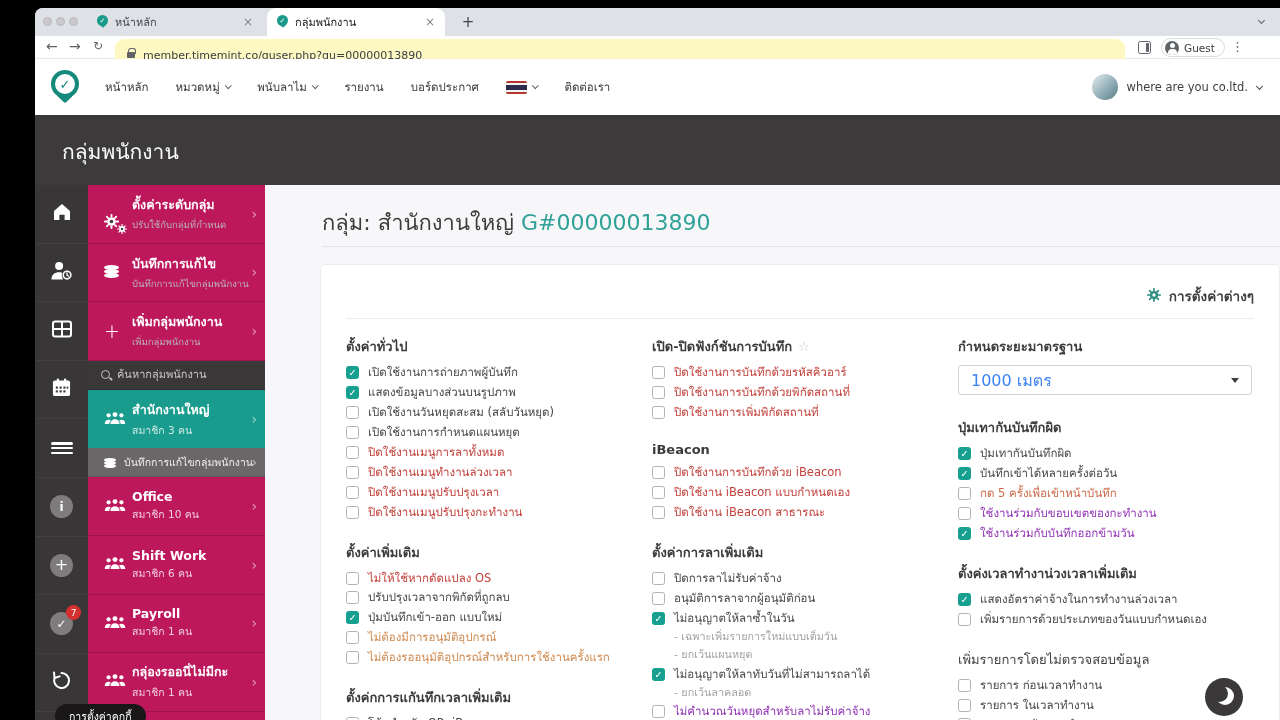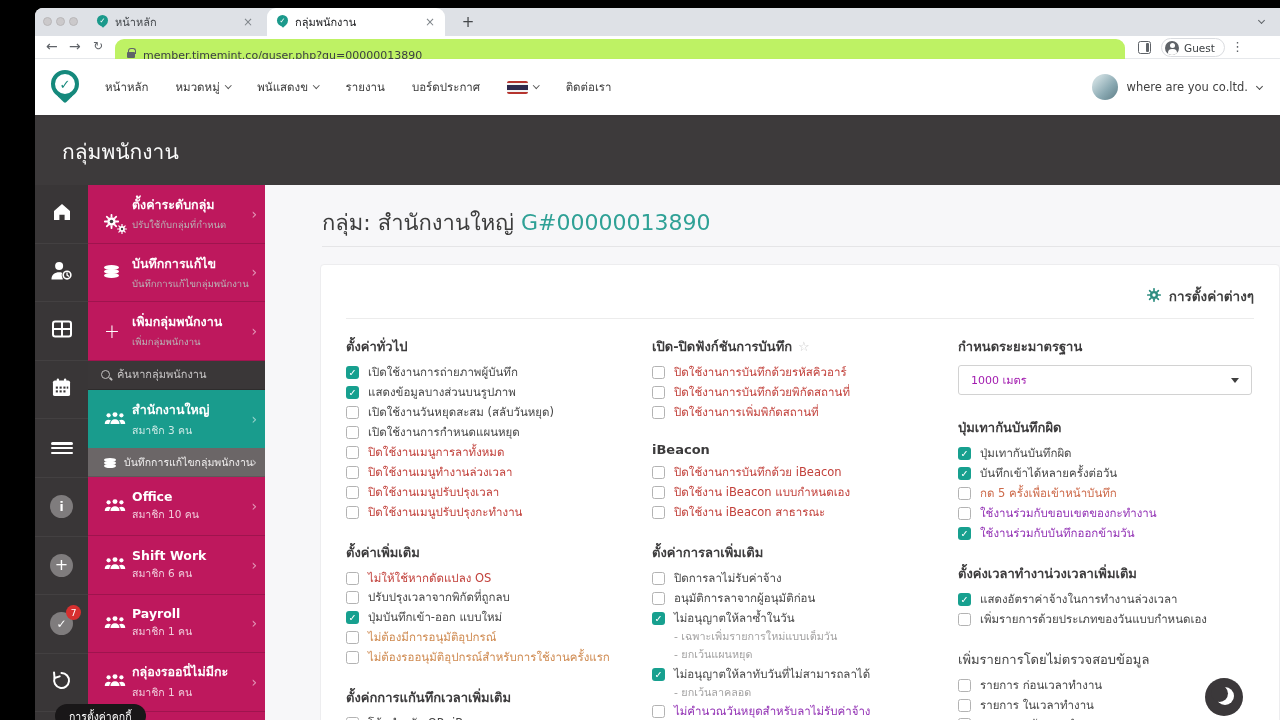--- a/index.html
+++ b/index.html
@@ -29,21 +29,21 @@
     border-bottom:1.4px solid currentColor; transform:rotate(45deg); }
   #strip-chev { position:absolute; right:16px; top:10px; color:#5f6368; }
 
   
   #toolbar { position:absolute; left:0; top:28px; right:0; height:23px; background:#fff; border-bottom:1px solid #e8eaed; }
   .tb-ic { position:absolute; font-size:14px; color:#5f6368; top:2px; }
   .ic-back { left:11px; } .ic-back::after { content:'←'; }
   .ic-fwd { left:34px; } .ic-fwd::after { content:'→'; }
   .ic-reload { left:58px; font-size:12px; top:3px; } .ic-reload::after { content:'↻'; }
   #urlpill { position:absolute; left:80px; top:3px; width:1010px; height:32px; border-radius:9px;
-    background:#bef264; display:flex; align-items:center; gap:8px; padding:0 12px; }
+    background:#fef9c3; display:flex; align-items:center; gap:8px; padding:0 12px; }
   .lock { position:relative; width:8px; height:6px; background:#5f6368; border-radius:1px; flex:0 0 8px; }
   .lock::before { content:''; position:absolute; top:-4px; left:1.2px; width:5.4px; height:5px;
     border:1.3px solid #5f6368; border-bottom:none; border-radius:3px 3px 0 0; }
   #url { font-size:11px; color:#3c4043; white-space:nowrap; }
   .panel-ic { position:absolute; left:1103px; top:5px; width:13px; height:13px; border:1.5px solid #5f6368; border-radius:2.5px; }
   .panel-ic::after { content:''; position:absolute; right:1px; top:1px; bottom:1px; width:3.5px; background:#5f6368; border-radius:1px; }
   #guest-chip { position:absolute; left:1126px; top:2px; height:19px; border:1px solid #dadce0; border-radius:10px;
     display:flex; align-items:center; gap:5px; padding:0 9px 0 3px; }
   .guest-ic { width:14px; height:14px; border-radius:50%; background:#5f6368; position:relative; overflow:hidden; }
   .guest-ic::before { content:''; position:absolute; left:4.5px; top:2.5px; width:5px; height:5px; border-radius:50%; background:#fff; }
@@ -143,21 +143,21 @@
   .chk.on::after { content:'✓'; }
   .lbl { font-size:11.5px; line-height:1.3; }
   .c-default { color:#474747; }
   .c-red { color:#c2413b; }
   .c-orange { color:#cf8a50; }
   .c-coral { color:#cd6a4a; }
   .c-purple { color:#9333b5; }
   .subnote { margin:1px 0 4px 22px; font-size:10.8px; color:#a2a1a1; line-height:1.3; }
   .selectbox { height:30px; border:1px solid #d2d2d2; border-radius:3px; background:#fff;
     display:flex; align-items:center; justify-content:space-between; padding:0 12px; margin-bottom:4px; }
-  .selectbox .val { font-size:11px; color:#a21caf; }
+  .selectbox .val { font-size:16px; color:#3b82f6; }
   .caret { width:0; height:0; border-left:4px solid transparent; border-right:4px solid transparent; border-top:5px solid #3f3f3f; }
 
   
   #moon { position:absolute; left:1170px; top:670px; width:38px; height:38px; border-radius:50%;
     background:#3b383a; z-index:30; overflow:hidden; }
   #moon::before { content:''; position:absolute; left:11px; top:9px; width:18px; height:18px; border-radius:50%; background:#fff; }
   #moon::after { content:''; position:absolute; left:6px; top:7px; width:17px; height:17px; border-radius:50%; background:#3b383a; }
 </style>
 </head>
 <body>
@@ -211,21 +211,21 @@
     </div>
     <div id="navlinks">
         <div class="navlink">
           <span>หน้าหลัก</span>
         </div>
         <div class="navlink">
           <span>หมวดหมู่</span>
           <span class="chev"></span>
         </div>
         <div class="navlink">
-          <span>พนัแสดงข</span>
+          <span>พนับลาไม</span>
           <span class="chev"></span>
         </div>
         <div class="navlink">
           <span>รายงาน</span>
         </div>
         <div class="navlink">
           <span>บอร์ดประกาศ</span>
         </div>
         <div class="navlink">
           <span class="flag"></span>

